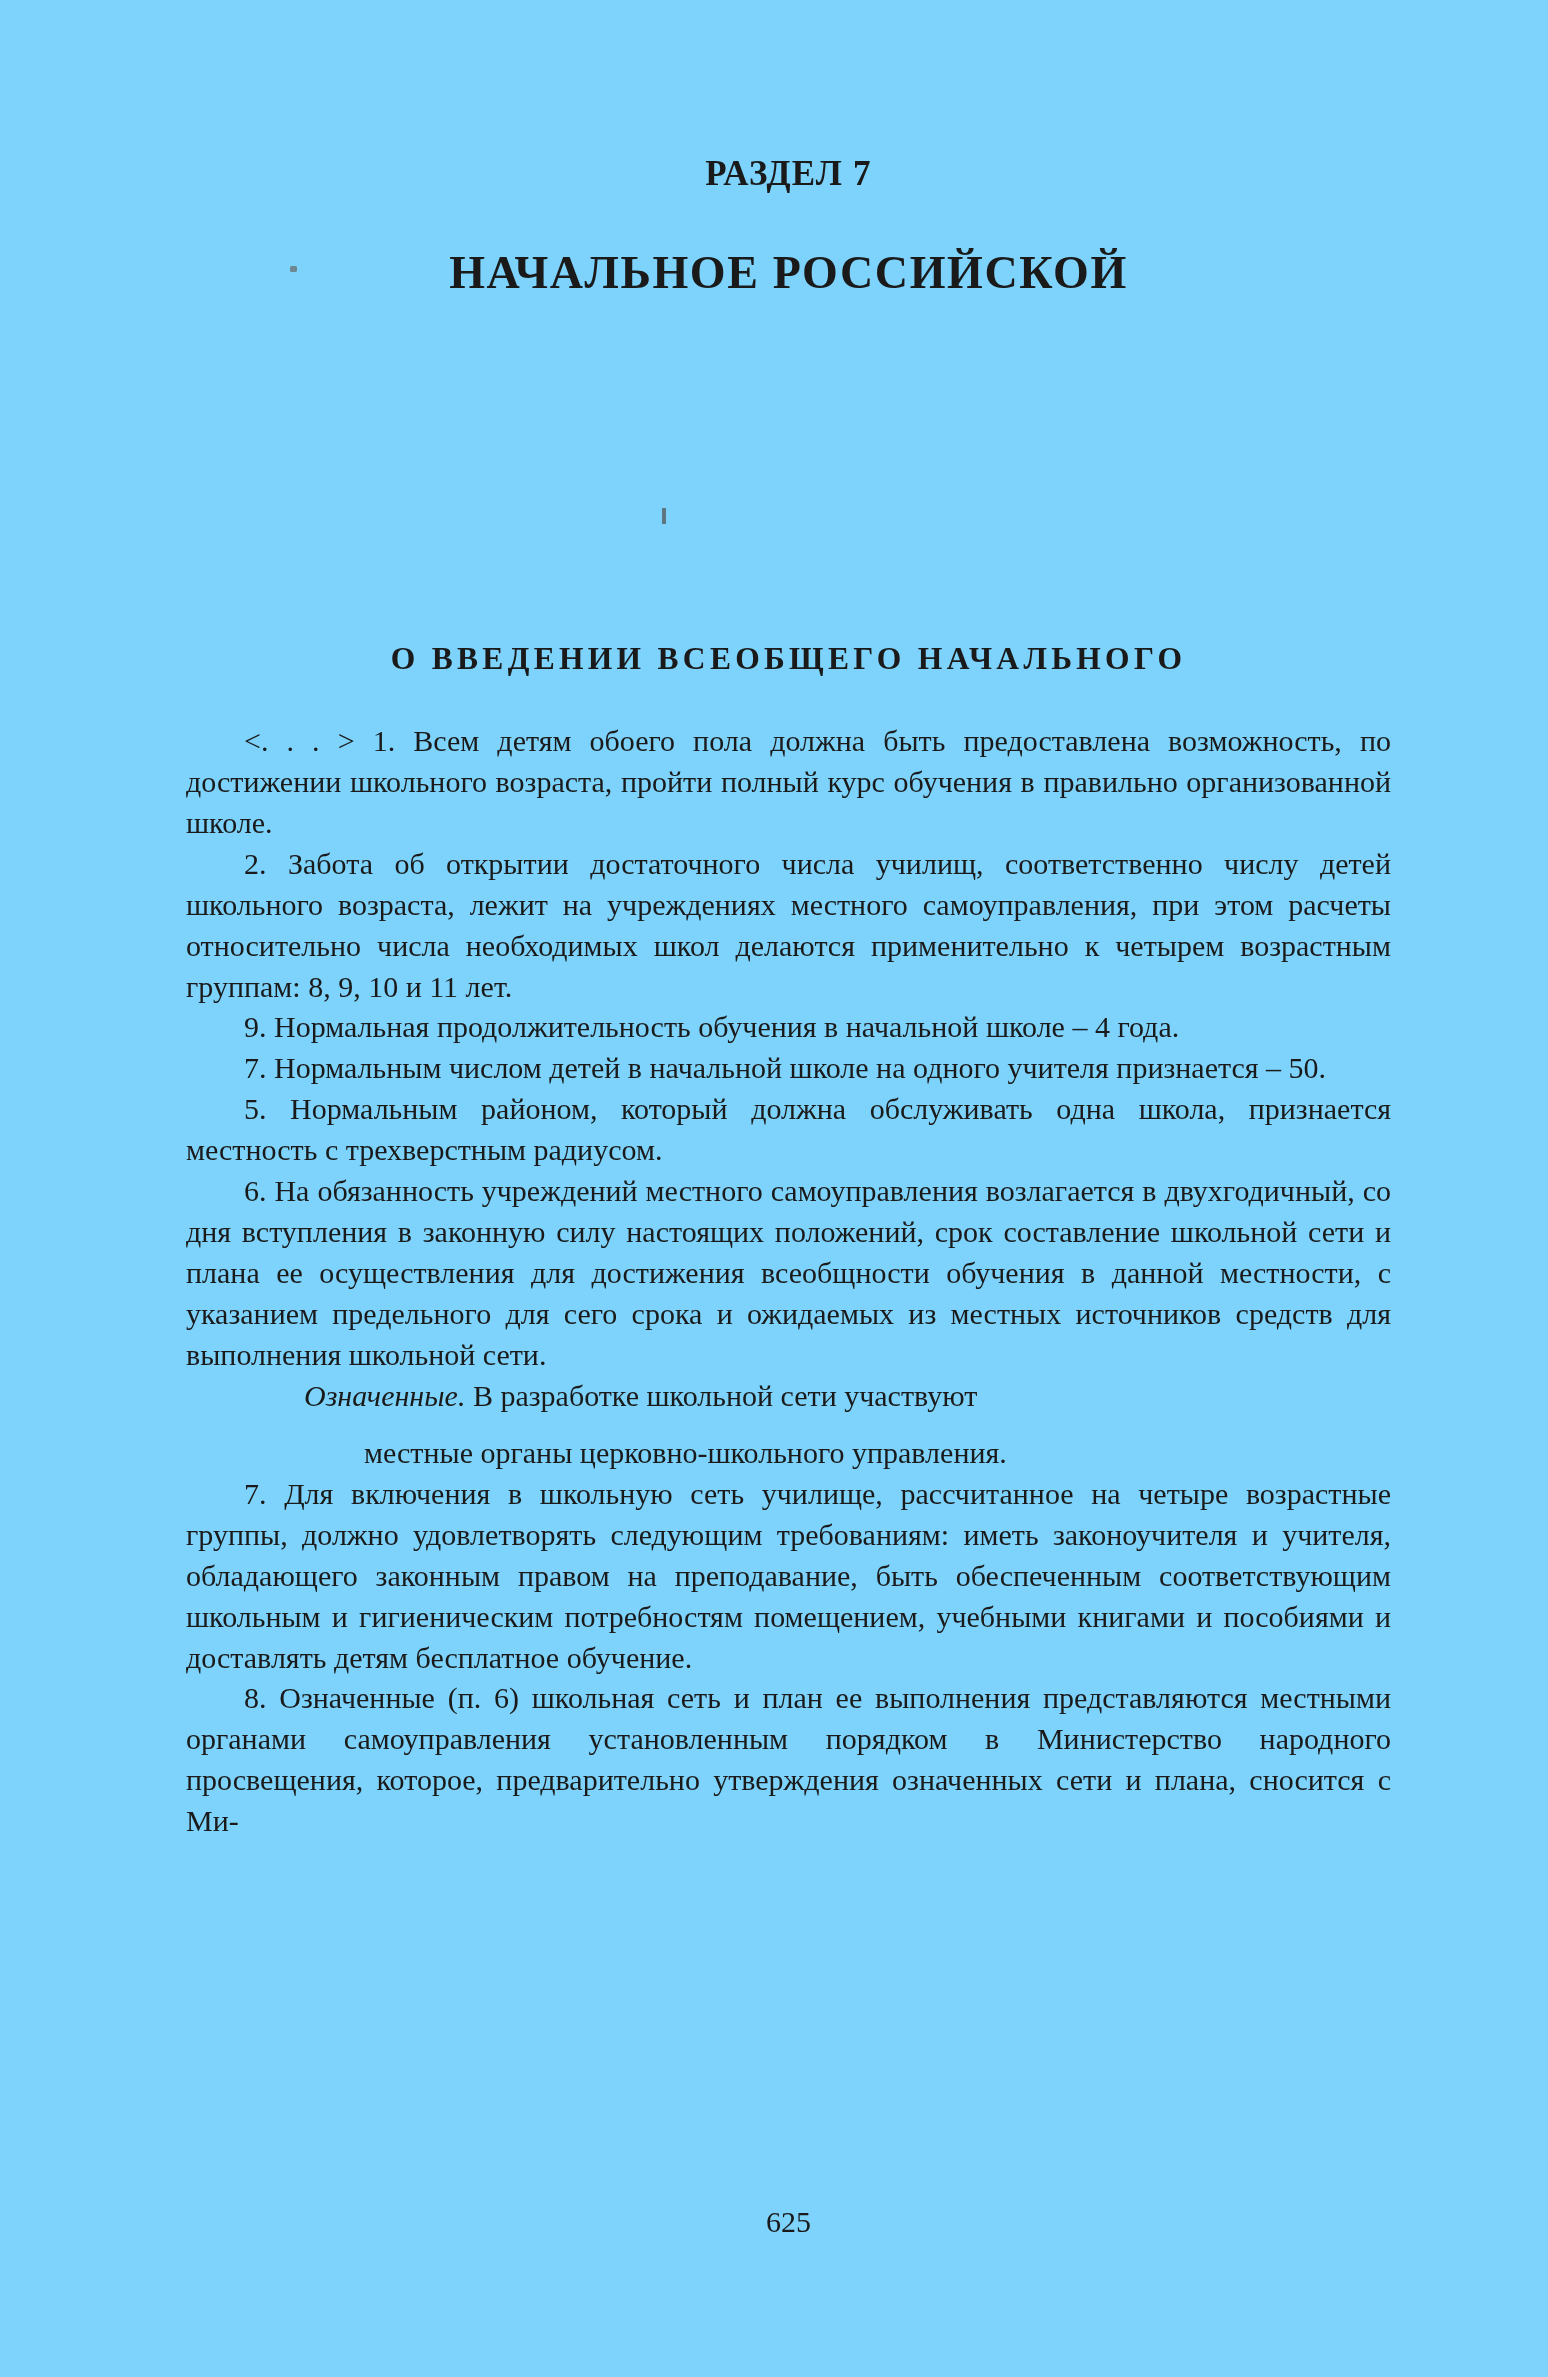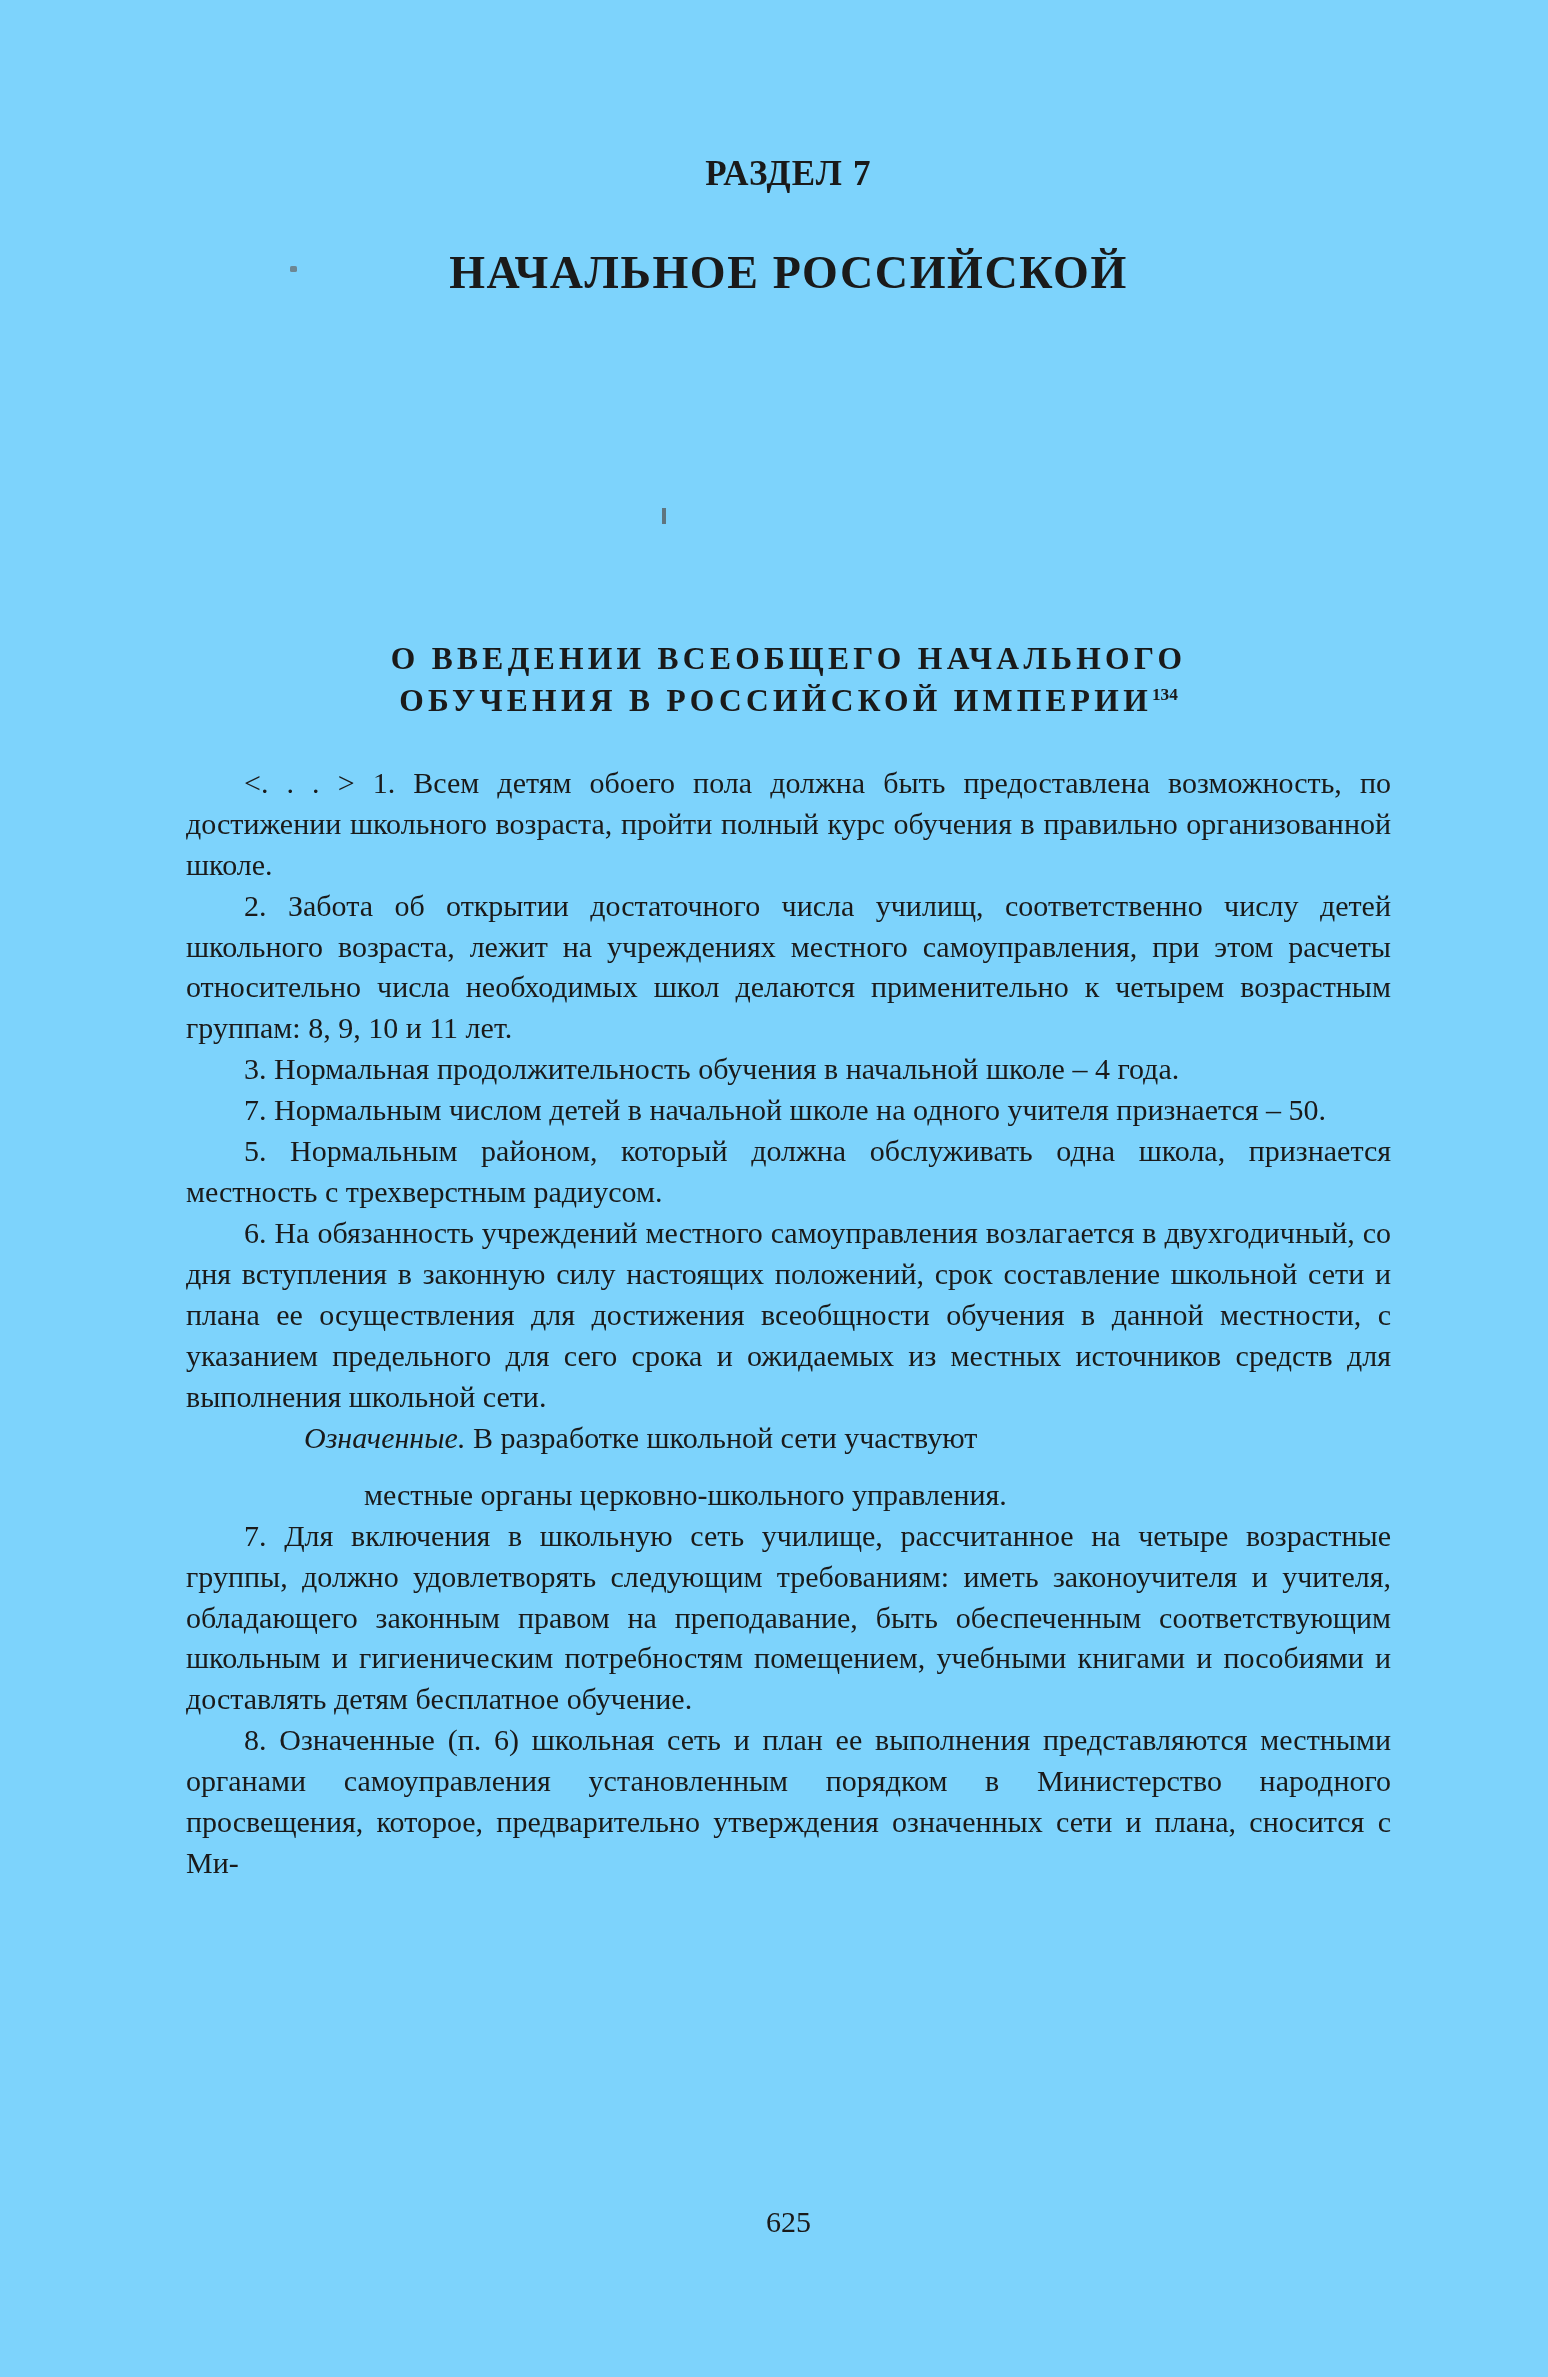--- a/index.html
+++ b/index.html
@@ -122,27 +122,26 @@
   <div class="content">
 
     <div class="section-label">РАЗДЕЛ 7</div>
 
     <div class="doc-title">НАЧАЛЬНОЕ РОССИЙСКОЙ</div>
 
     <div class="stray-mark"></div>
 
     <div class="heading-block">
       <span class="line">О ВВЕДЕНИИ ВСЕОБЩЕГО НАЧАЛЬНОГО</span>
-      <span class="line"><span>ОБУЧЕНИЯ В РОССИЙСКОЙ ИМПЕРИИ</span><span class="footnote-ref">134</span></span>
     </div>
 
     <div class="body-text">
       <p class="first">&lt;. . . &gt; 1. Всем детям обоего пола должна быть предоставлена возможность, по достижении школьного возраста, пройти полный курс обучения в правильно организованной школе.</p>
       <p>2. Забота об открытии достаточного числа училищ, соответственно числу детей школьного возраста, лежит на учреждениях местного самоуправления, при этом расчеты относительно числа необходимых школ делаются применительно к четырем возрастным группам: 8, 9, 10 и 11 лет.</p>
-      <p>3. Нормальная продолжительность обучения в начальной школе – 4 года.</p>
+      <p>9. Нормальная продолжительность обучения в начальной школе – 4 года.</p>
       <p>7. Нормальным числом детей в начальной школе на одного учителя признается – 50.</p>
       <p>5. Нормальным районом, который должна обслуживать одна школа, признается местность с трехверстным радиусом.</p>
       <p>6. На обязанность учреждений местного самоуправления возлагается в двухгодичный, со дня вступления в законную силу настоящих положений, срок составление школьной сети и плана ее осуществления для достижения всеобщности обучения в данной местности, с указанием предельного для сего срока и ожидаемых из местных источников средств для выполнения школьной сети.</p>
       <p class="note"><span class="note-label">Означенные.</span><span> В разработке школьной сети участвуют</span></p>
       <p class="note-cont">местные органы церковно-школьного управления.</p>
       <p>7. Для включения в школьную сеть училище, рассчитанное на четыре возрастные группы, должно удовлетворять следующим требованиям: иметь законоучителя и учителя, обладающего законным правом на преподавание, быть обеспеченным соответствующим школьным и гигиеническим потребностям помещением, учебными книгами и пособиями и доставлять детям бесплатное обучение.</p>
       <p>8. Означенные (п. 6) школьная сеть и план ее выполнения представляются местными органами самоуправления установленным порядком в Министерство народного просвещения, которое, предварительно утверждения означенных сети и плана, сносится с Ми-</p>
     </div>
 
     <div class="page-number">625</div>

